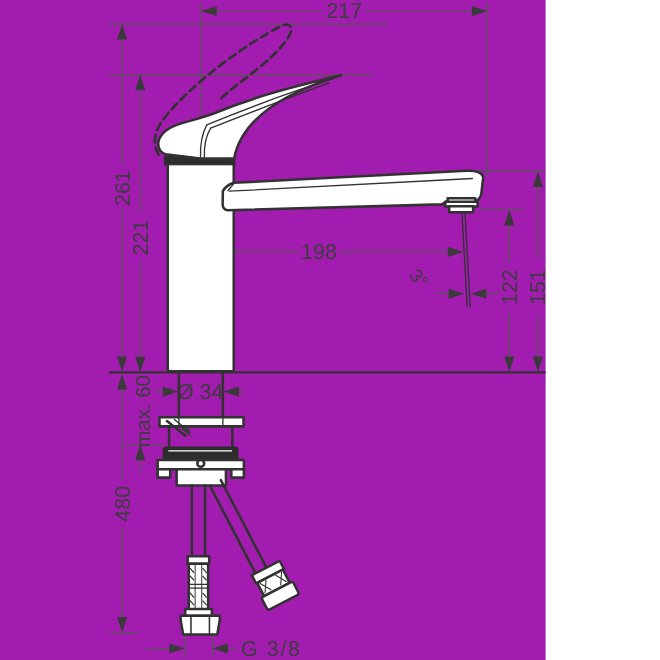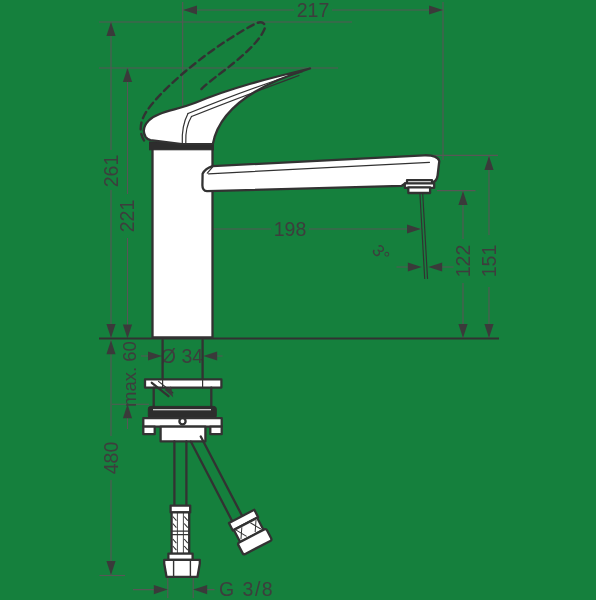--- a/index.html
+++ b/index.html
@@ -1,16 +1,16 @@
 <!DOCTYPE html>
 <html><head>
 <meta charset="utf-8">
 <style>
   html,body{margin:0;padding:0;background:#ffffff;}
-  .stage{width:596px;height:600px;position:relative;background:#15803d;overflow:hidden;}
+  .stage{width:496px;height:600px;position:relative;background:#a21caf;overflow:hidden;}
   svg{display:block;}
   
   .edge{stroke:#323232;stroke-width:2.3;fill:none;stroke-linejoin:round;stroke-linecap:round;}
   .edge-fill{stroke:#323232;stroke-width:2.3;fill:#ffffff;stroke-linejoin:round;}
   .edge-thin{stroke:#323232;stroke-width:1.2;fill:none;stroke-linecap:round;}
   .dash{stroke:#323232;stroke-width:2.4;fill:none;stroke-dasharray:7 4.6;stroke-linecap:round;}
   .dim{stroke:#575756;stroke-width:1.1;fill:none;}
   .arrow{fill:#3a3a3a;stroke:none;}
   .dark{fill:#2d2d2d;stroke:#2d2d2d;}
   text{font-family:"Liberation Sans","DejaVu Sans",sans-serif;font-size:19.5px;fill:#3d3d3d;}

